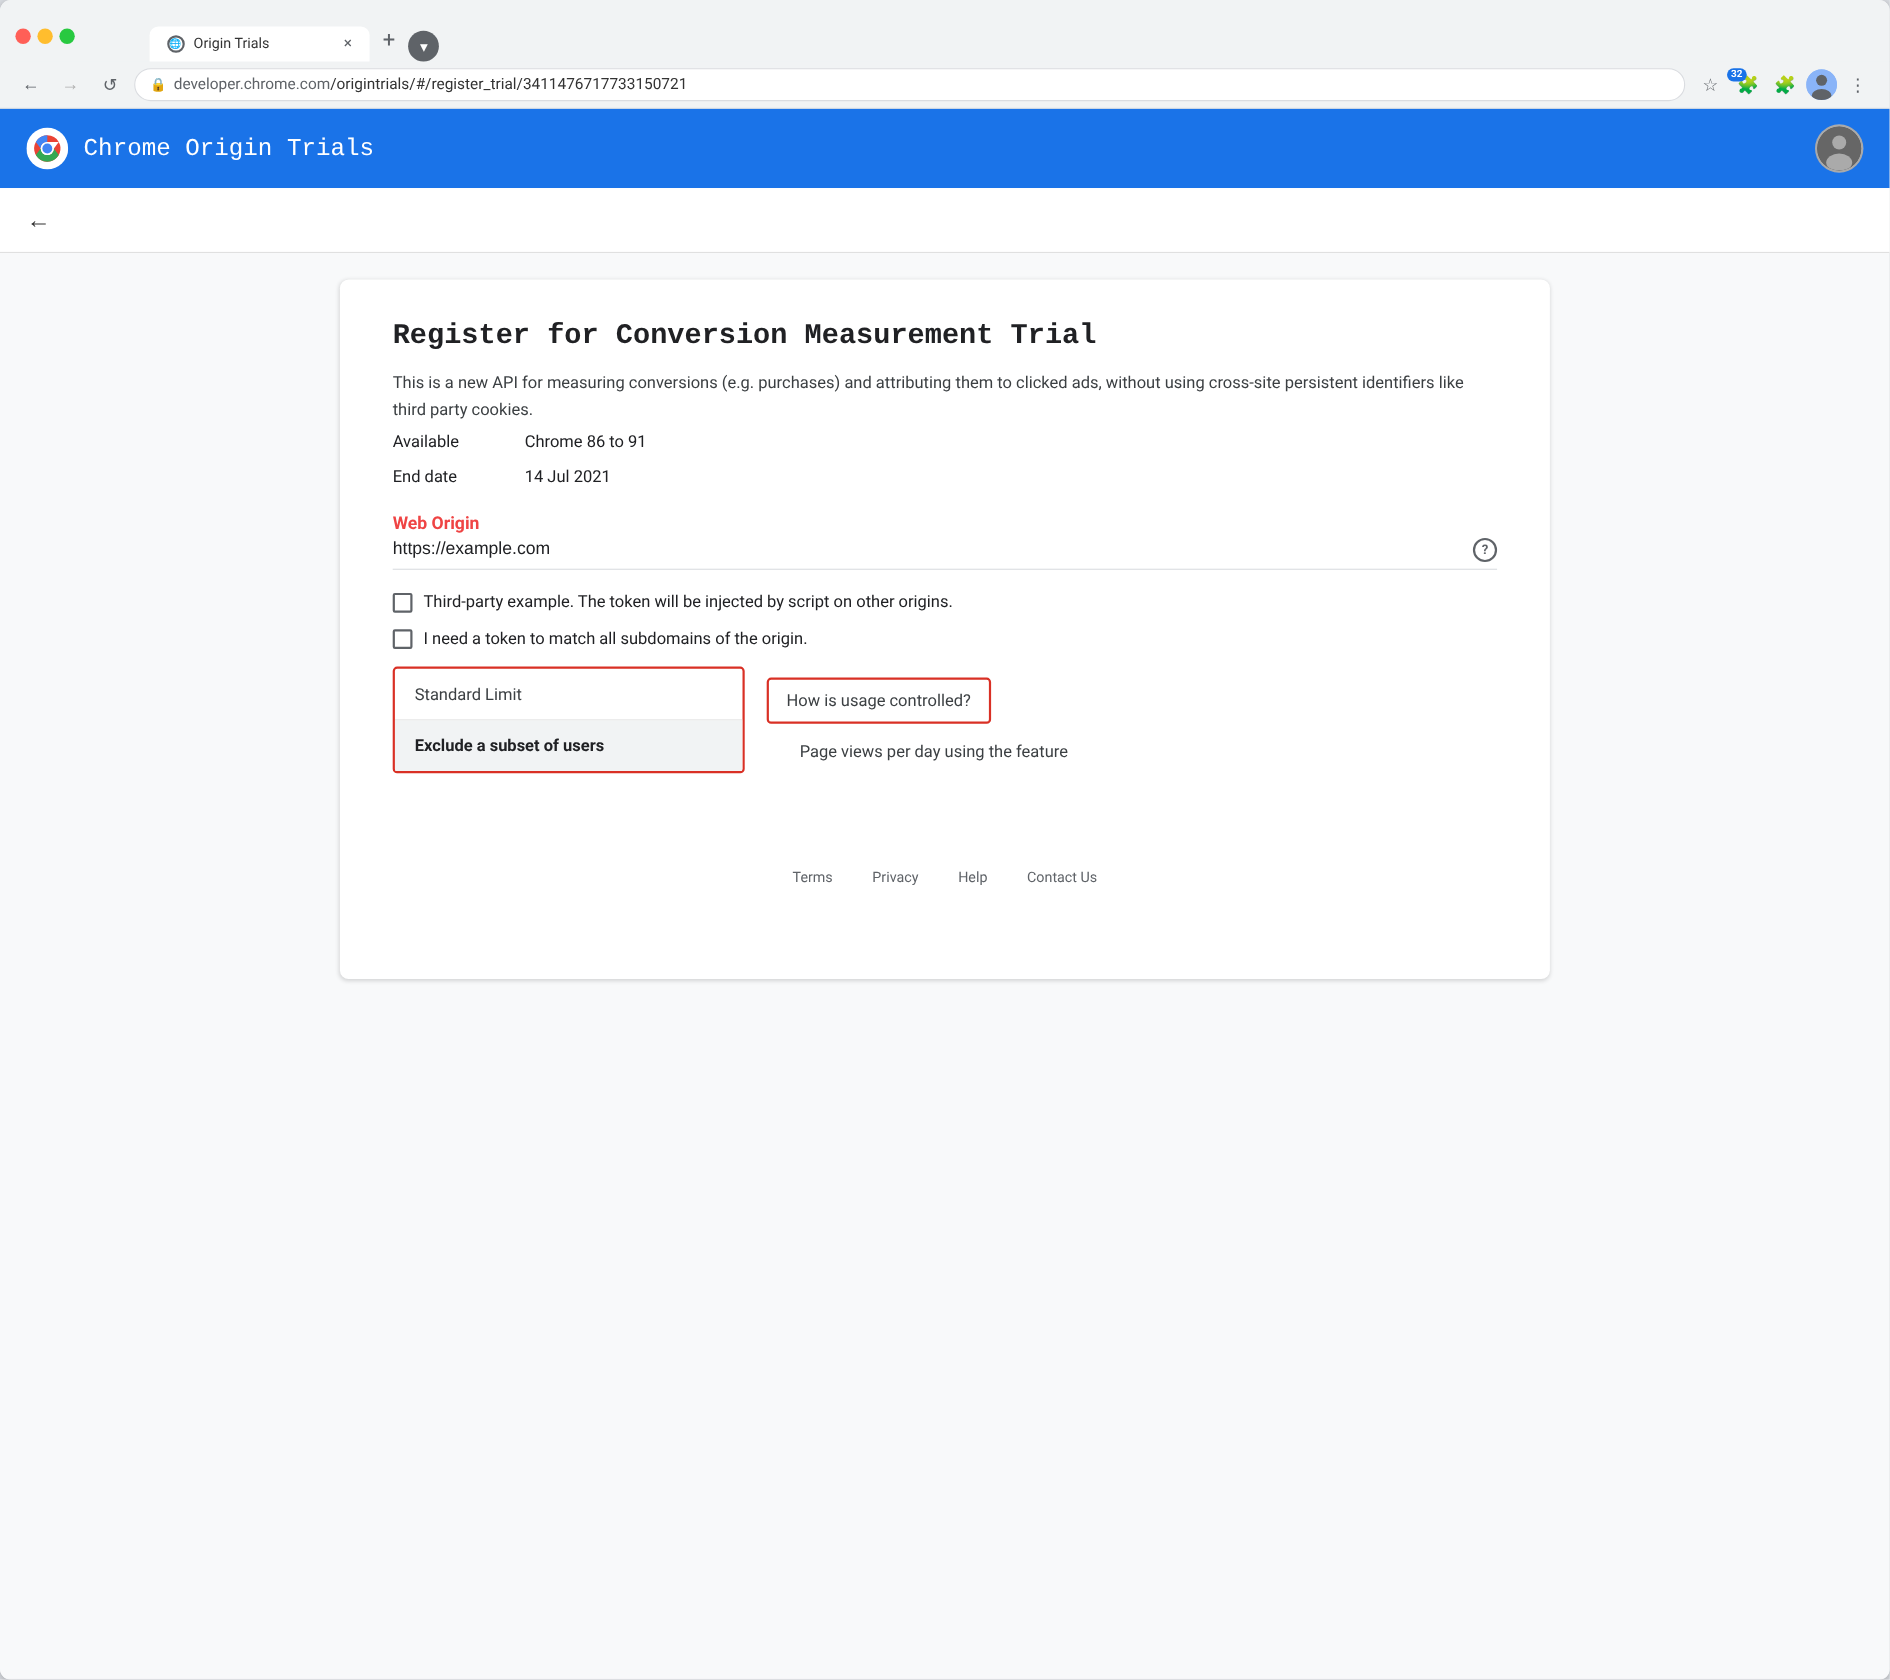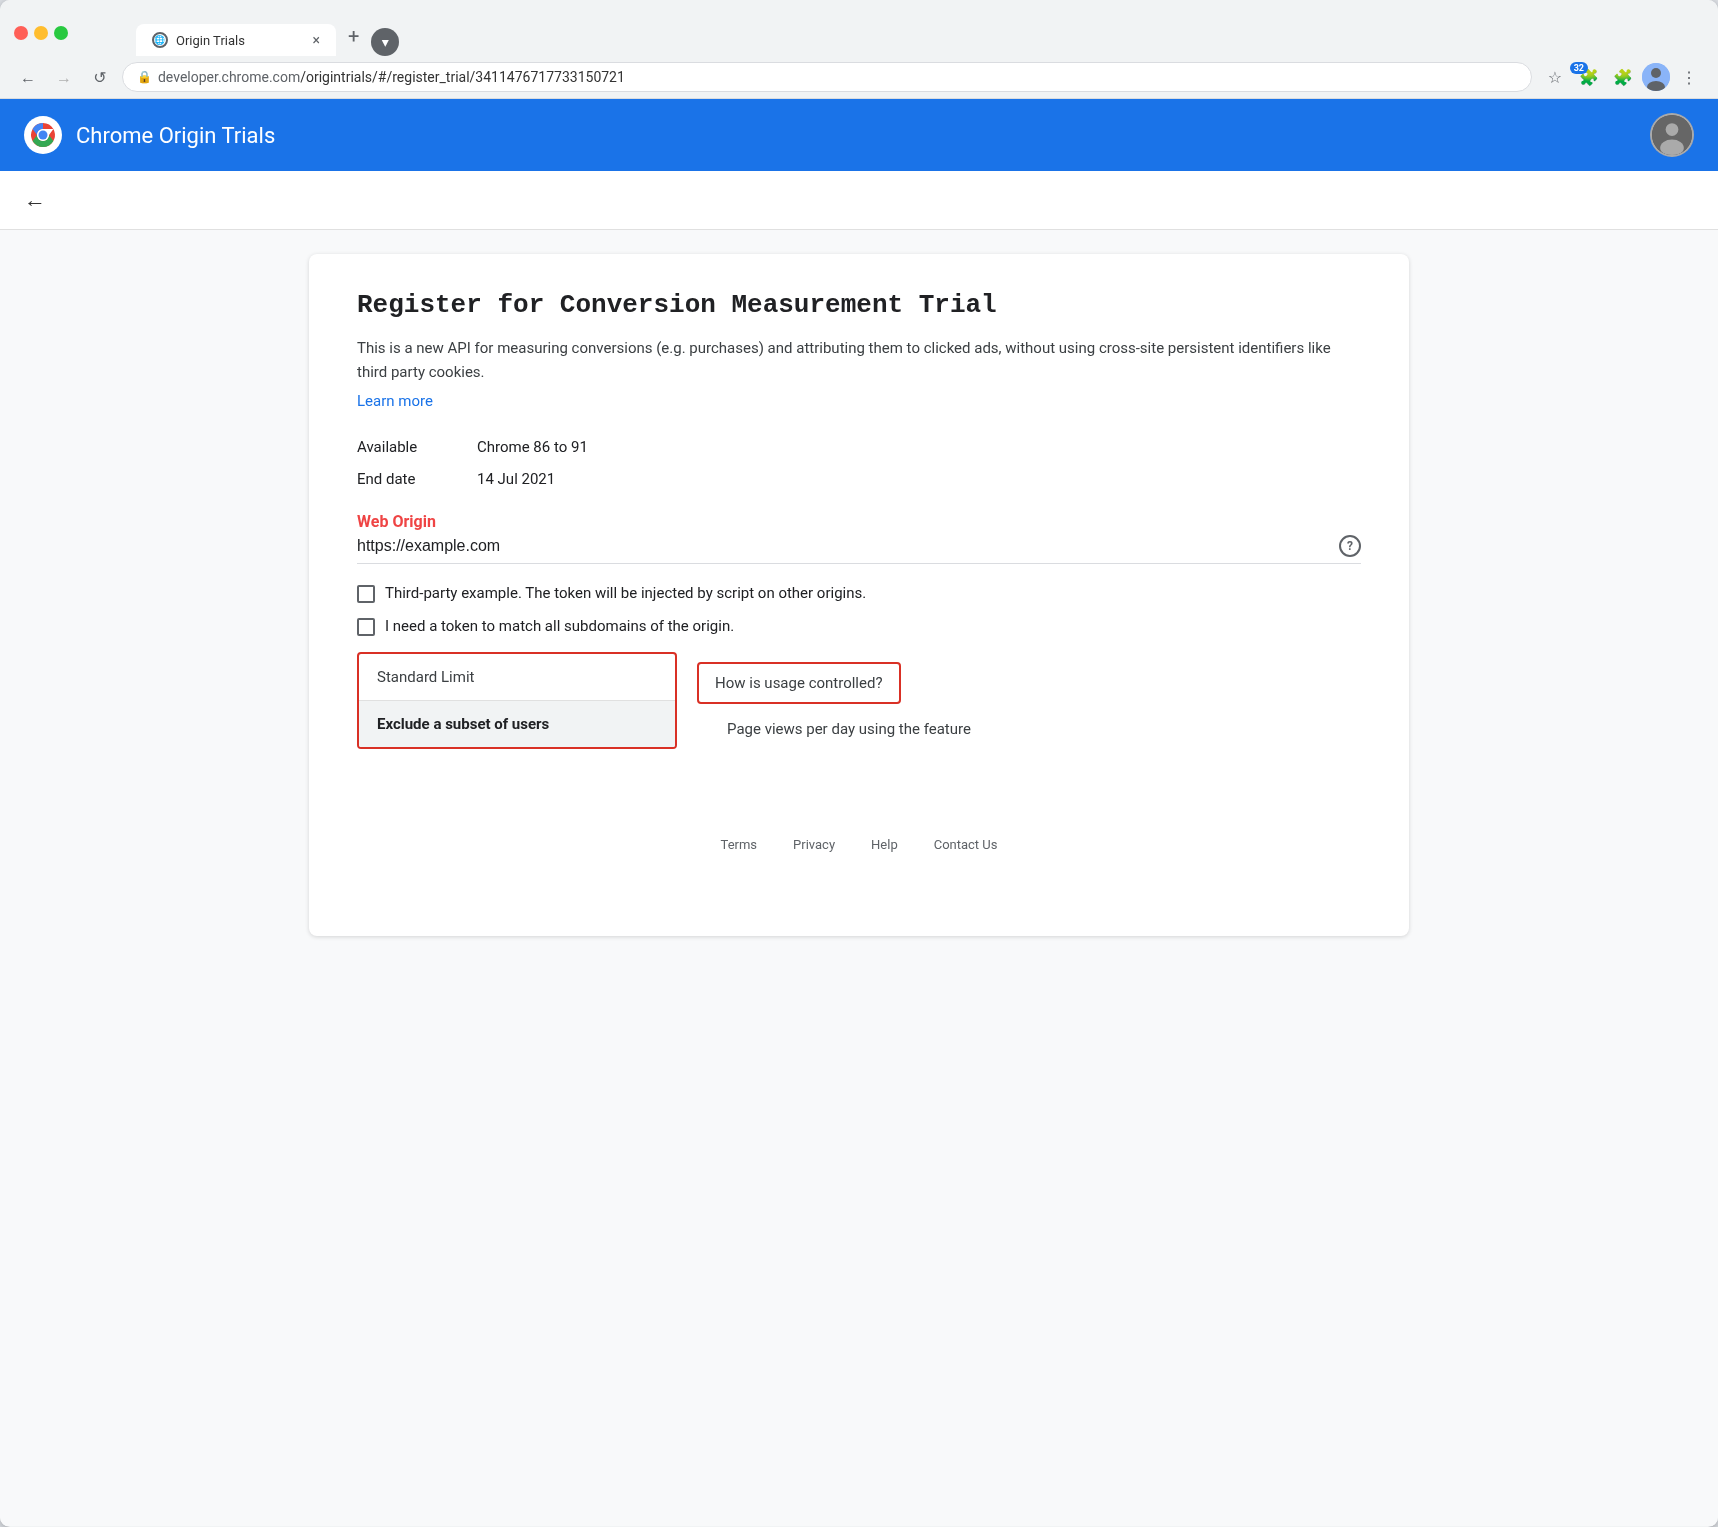--- a/index.html
+++ b/index.html
@@ -196,20 +196,21 @@
       min-height: calc(1527px - 100px);
     }
 
     
     .app-header {
       background: #1a73e8;
       padding: 14px 24px;
       display: flex;
       align-items: center;
       justify-content: space-between;
+      font-family: Liberation Mono, monospace;
     }
 
     .header-left {
       display: flex;
       align-items: center;
       gap: 14px;
     }
 
     .app-title {
       color: white;
@@ -515,21 +516,20 @@
     <div class="back-area">
       <span class="back-btn">←</span>
     </div>
 
     <div class="main-card">
 
       <h1 class="card-title">Register for Conversion Measurement Trial</h1>
 
       <p class="card-description">This is a new API for measuring conversions (e.g. purchases) and attributing them to clicked ads, without using cross-site persistent identifiers like third party cookies.</p>
 
-      <a class="learn-more">Learn more</a>
 
       <div class="info-row">
         <span class="info-label">Available</span>
         <span class="info-value">Chrome 86 to 91</span>
       </div>
 
       <div class="info-row">
         <span class="info-label">End date</span>
         <span class="info-value">14 Jul 2021</span>
       </div>

